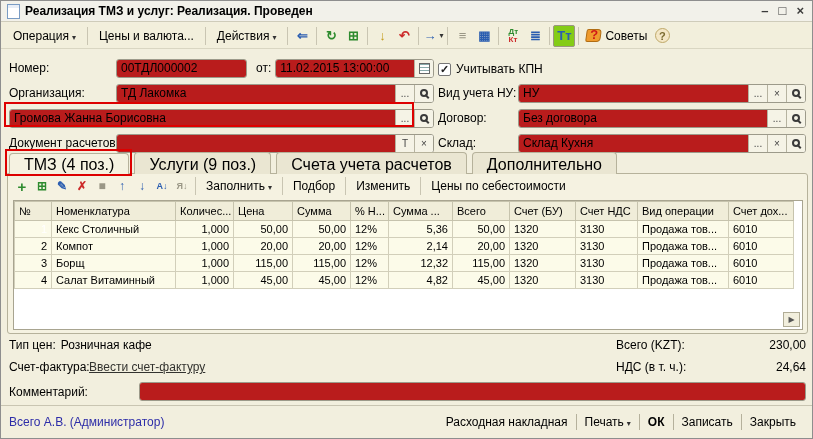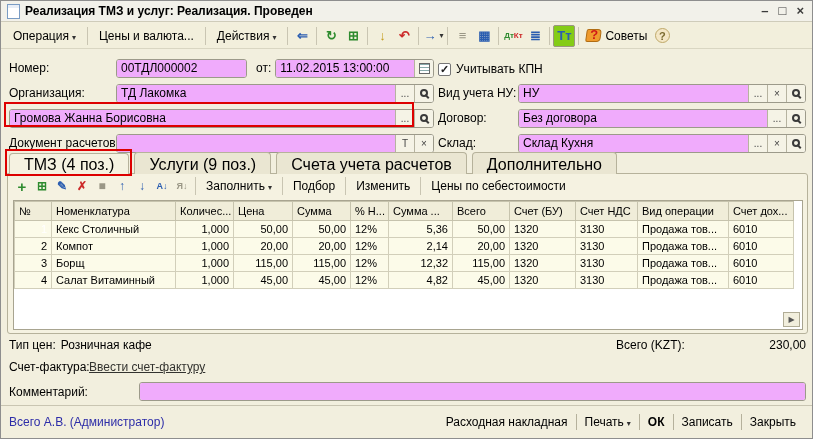--- a/index.html
+++ b/index.html
@@ -24,35 +24,35 @@
   .caret { font-size:8px; margin-left:3px; color:#333; }
   .tb-sep { width:1px; height:18px; background:#c9c5b2; margin:0 3px; flex:none; }
   .tb-btn { width:22px; height:22px; display:flex; align-items:center; justify-content:center;
             border:1px solid transparent; border-radius:2px; flex:none; font-size:13px; }
   .tb-btn.pressed { border-color:#9a9780; background:#84cc16; }
   .g-blue { color:#2a5db0; font-weight:bold; }
   .g-green { color:#2e8b2e; font-weight:bold; }
   .g-red { color:#cc2a2a; font-weight:bold; }
   .g-gold { color:#c49a16; font-weight:bold; }
   .g-gray { color:#9a9786; font-weight:bold; }
-  .dtkt { display:flex; font-size:8px; line-height:8px; font-weight:bold; }
+  .dtkt { display:flex; flex-direction:column; font-size:8px; line-height:8px; font-weight:bold; }
   .dtkt .dt { color:#2e8b2e; } .dtkt .kt { color:#cc2a2a; }
   .book { position:relative; width:15px; height:13px; background:#ef9b2d; border:1px solid #b06c12;
           border-radius:2px 4px 4px 2px; transform:skewX(-8deg); }
   .book .q { position:absolute; left:3px; top:-3px; color:#d01818; font-weight:bold; font-size:13px; transform:skewX(8deg); }
   .help-circ { width:15px; height:15px; border-radius:50%; background:#f4e7c6; border:1px solid #bfa96a;
                color:#7a6a2f; font-size:11px; font-weight:bold; display:flex; align-items:center; justify-content:center; }
   .advice-lbl { margin-left:4px; font-size:12px; }
 
   
   .form-row { position:absolute; display:flex; align-items:center; height:20px; }
   .lbl { font-size:12px; white-space:nowrap; }
   .field { display:flex; align-items:stretch; background:#fff; border:1px solid #9c9a8a;
            border-radius:3px; height:19px; overflow:hidden; }
-  .field .txt { flex:1; border:none; outline:none; background:#f0abfc; font:12px "Liberation Sans",sans-serif;
+  .field .txt { flex:1; border:none; outline:none; background:#b91c1c; font:12px "Liberation Sans",sans-serif;
                 padding:0 4px; min-width:0; }
   .fbtn { width:19px; flex:none; display:flex; align-items:center; justify-content:center;
           border-left:1px solid #b6b3a0; background:#f5f3e6; font-size:10px; color:#444; }
   .loupe { position:relative; width:8px; height:8px; border:2px solid #3a3a3a; border-radius:50%; }
   .loupe::after { content:""; position:absolute; width:2px; height:5px; background:#3a3a3a;
                   right:-2px; bottom:-4px; transform:rotate(-45deg); }
   .cal-grid { width:11px; height:11px; border:1px solid #666;
               background:repeating-linear-gradient(0deg,#fff 0 2px,#8aa 2px 3px),
                          repeating-linear-gradient(90deg,rgba(255,255,255,0) 0 2px,rgba(100,120,140,.8) 2px 3px); }
   .checkbox { width:13px; height:13px; background:#fff; border:1px solid #777; border-radius:2px;
@@ -418,20 +418,24 @@
   </div>
   <div class="foot-row" style="left:615px; top:337px; width:190px; justify-content:flex-end;">
     <span class="lbl tot-lbl">Всего (KZT):</span>
     <span class="lbl tot-val">230,00</span>
   </div>
 
   <div class="foot-row" style="left:8px; top:359px;">
     <span class="lbl" style="width:80px;">Счет-фактура:</span>
     <span class="lbl link">Ввести счет-фактуру</span>
   </div>
+  <div class="foot-row" style="left:615px; top:359px; width:190px; justify-content:flex-end;">
+    <span class="lbl tot-lbl">НДС (в т. ч.):</span>
+    <span class="lbl tot-val">24,64</span>
+  </div>
 
   <div class="foot-row" style="left:8px; top:381px; width:797px;gap:48px;">
     <span class="lbl" style="width:82px;">Комментарий:</span>
     <span class="field" style="flex:1;">
       <input class="txt" value="" style="">
     </span>
   </div>
 
   <div class="divider"></div>
   <div class="bottombar">

